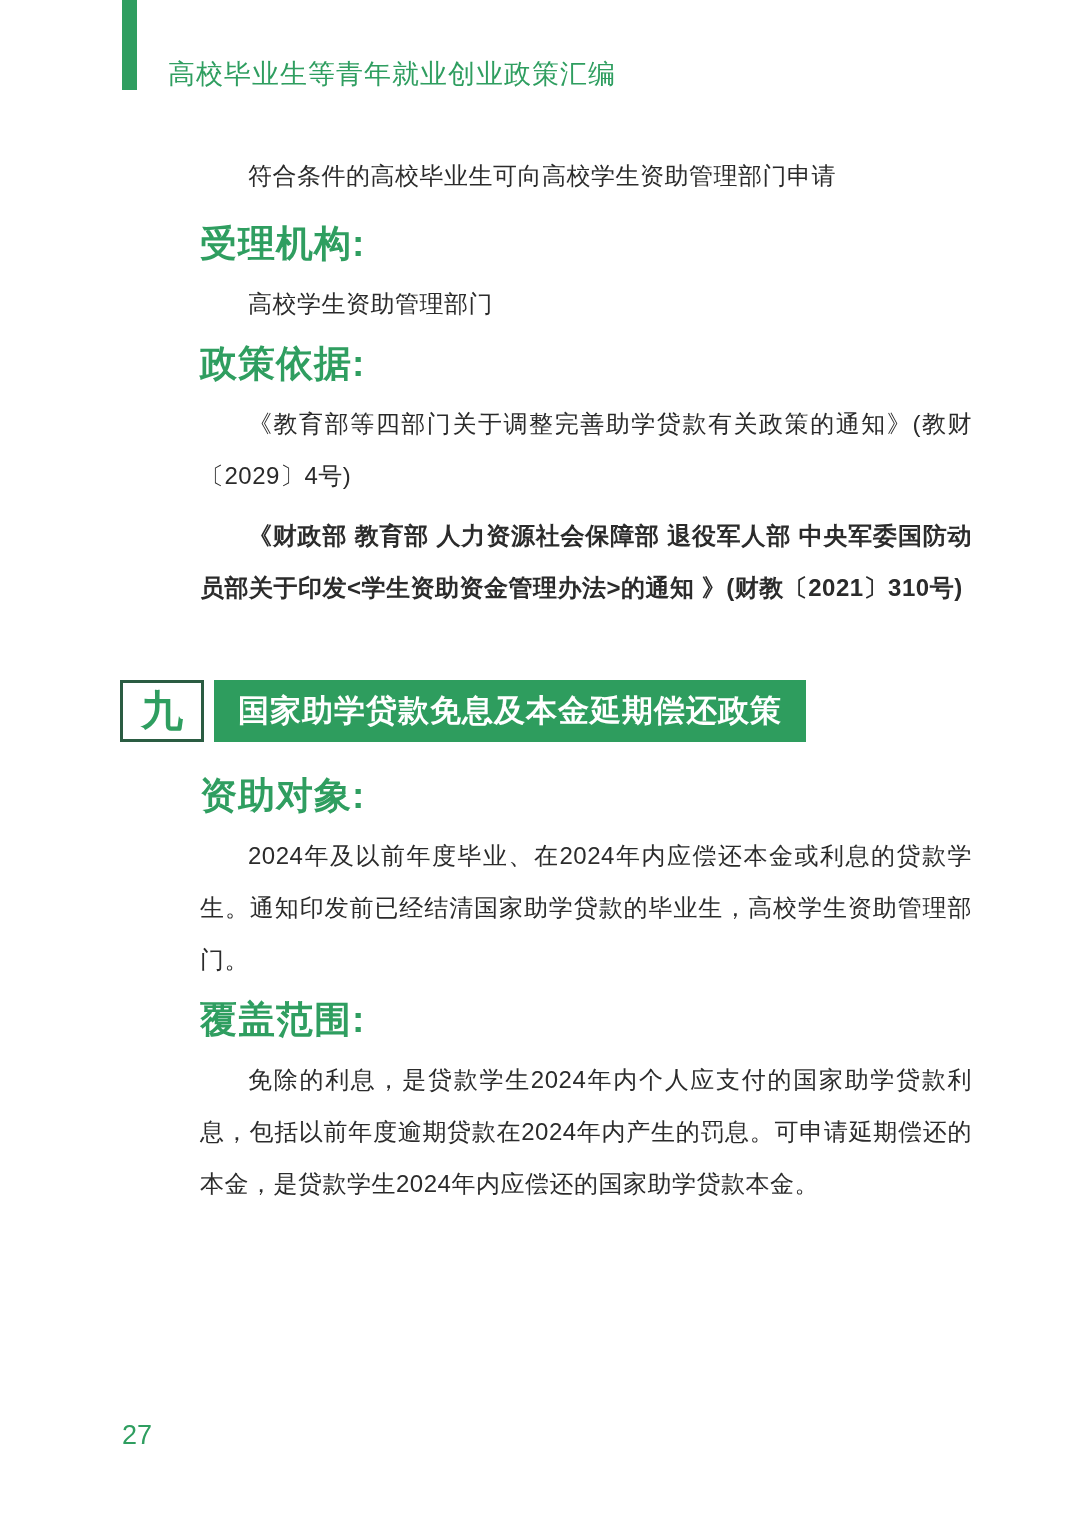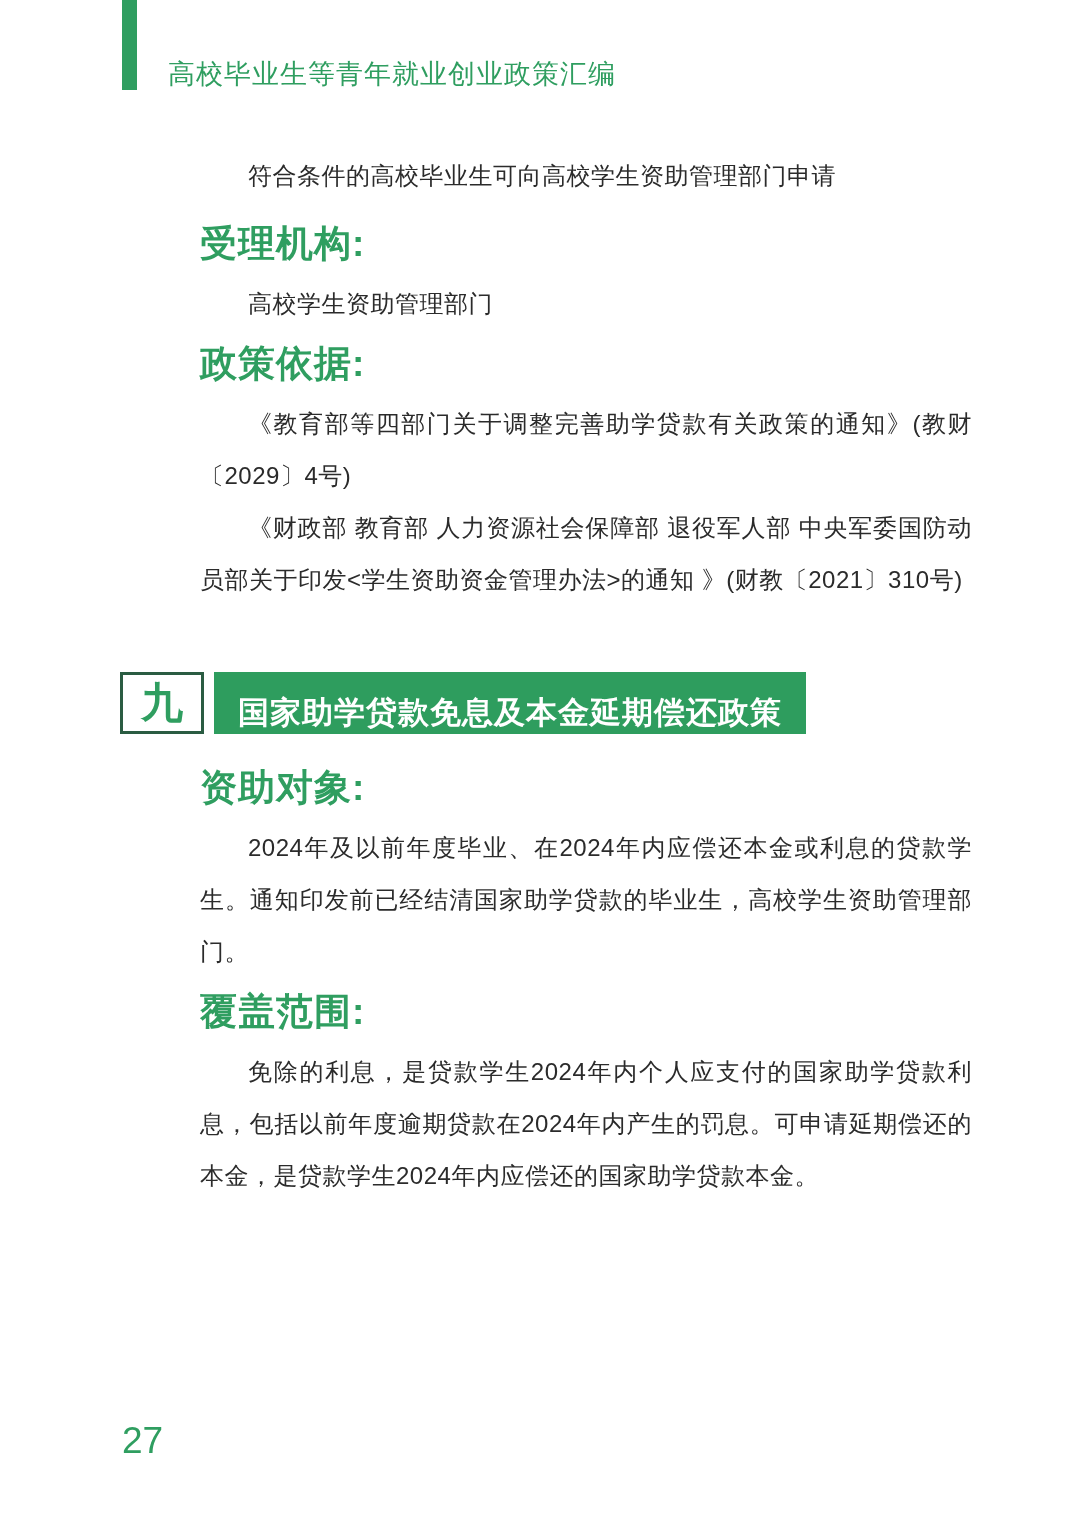--- a/index.html
+++ b/index.html
@@ -59,21 +59,21 @@
   }
   p.body {
     font-size: 24px;
     line-height: 52px;
     color: var(--body-text);
     text-indent: 2em;
     margin-top: 12px;
     letter-spacing: 0.5px;
     text-align: justify;
   }
-  p.ref + p.ref { margin-top: 0; }
+  p.ref + p.ref { margin-top: 8px; font-weight: bold; }
 
   section.s0 { margin-top: 0; }
   section.s1 { margin-top: 20px; }
   section.s2 { margin-top: 12px; }
   section.s3 { margin-top: 32px; }
   section.s4 { margin-top: 12px; }
 
   
   .banner {
     display: flex;
@@ -91,34 +91,34 @@
     justify-content: center;
     font-size: 42px;
     font-weight: bold;
     color: var(--accent-green);
   }
   .banner-title-bar {
     margin-left: 10px;
     background: var(--banner-green);
     color: #fff;
     display: flex;
-    align-items: flex-end;
+    align-items: center;
     padding: 0 24px;
     font-size: 31px;
     font-weight: bold;
     letter-spacing: 1px;
     white-space: nowrap;
   }
 
   
   .page-number {
     position: absolute;
     left: 122px;
     top: 1420px;
-    font-size: 37px;
+    font-size: 27px;
     color: var(--accent-green);
   }
 </style>
 </head>
 <body>
 
 <div class="page">
 
   <div class="header-bar"></div>
   <div class="booklet-title">高校毕业生等青年就业创业政策汇编</div>

